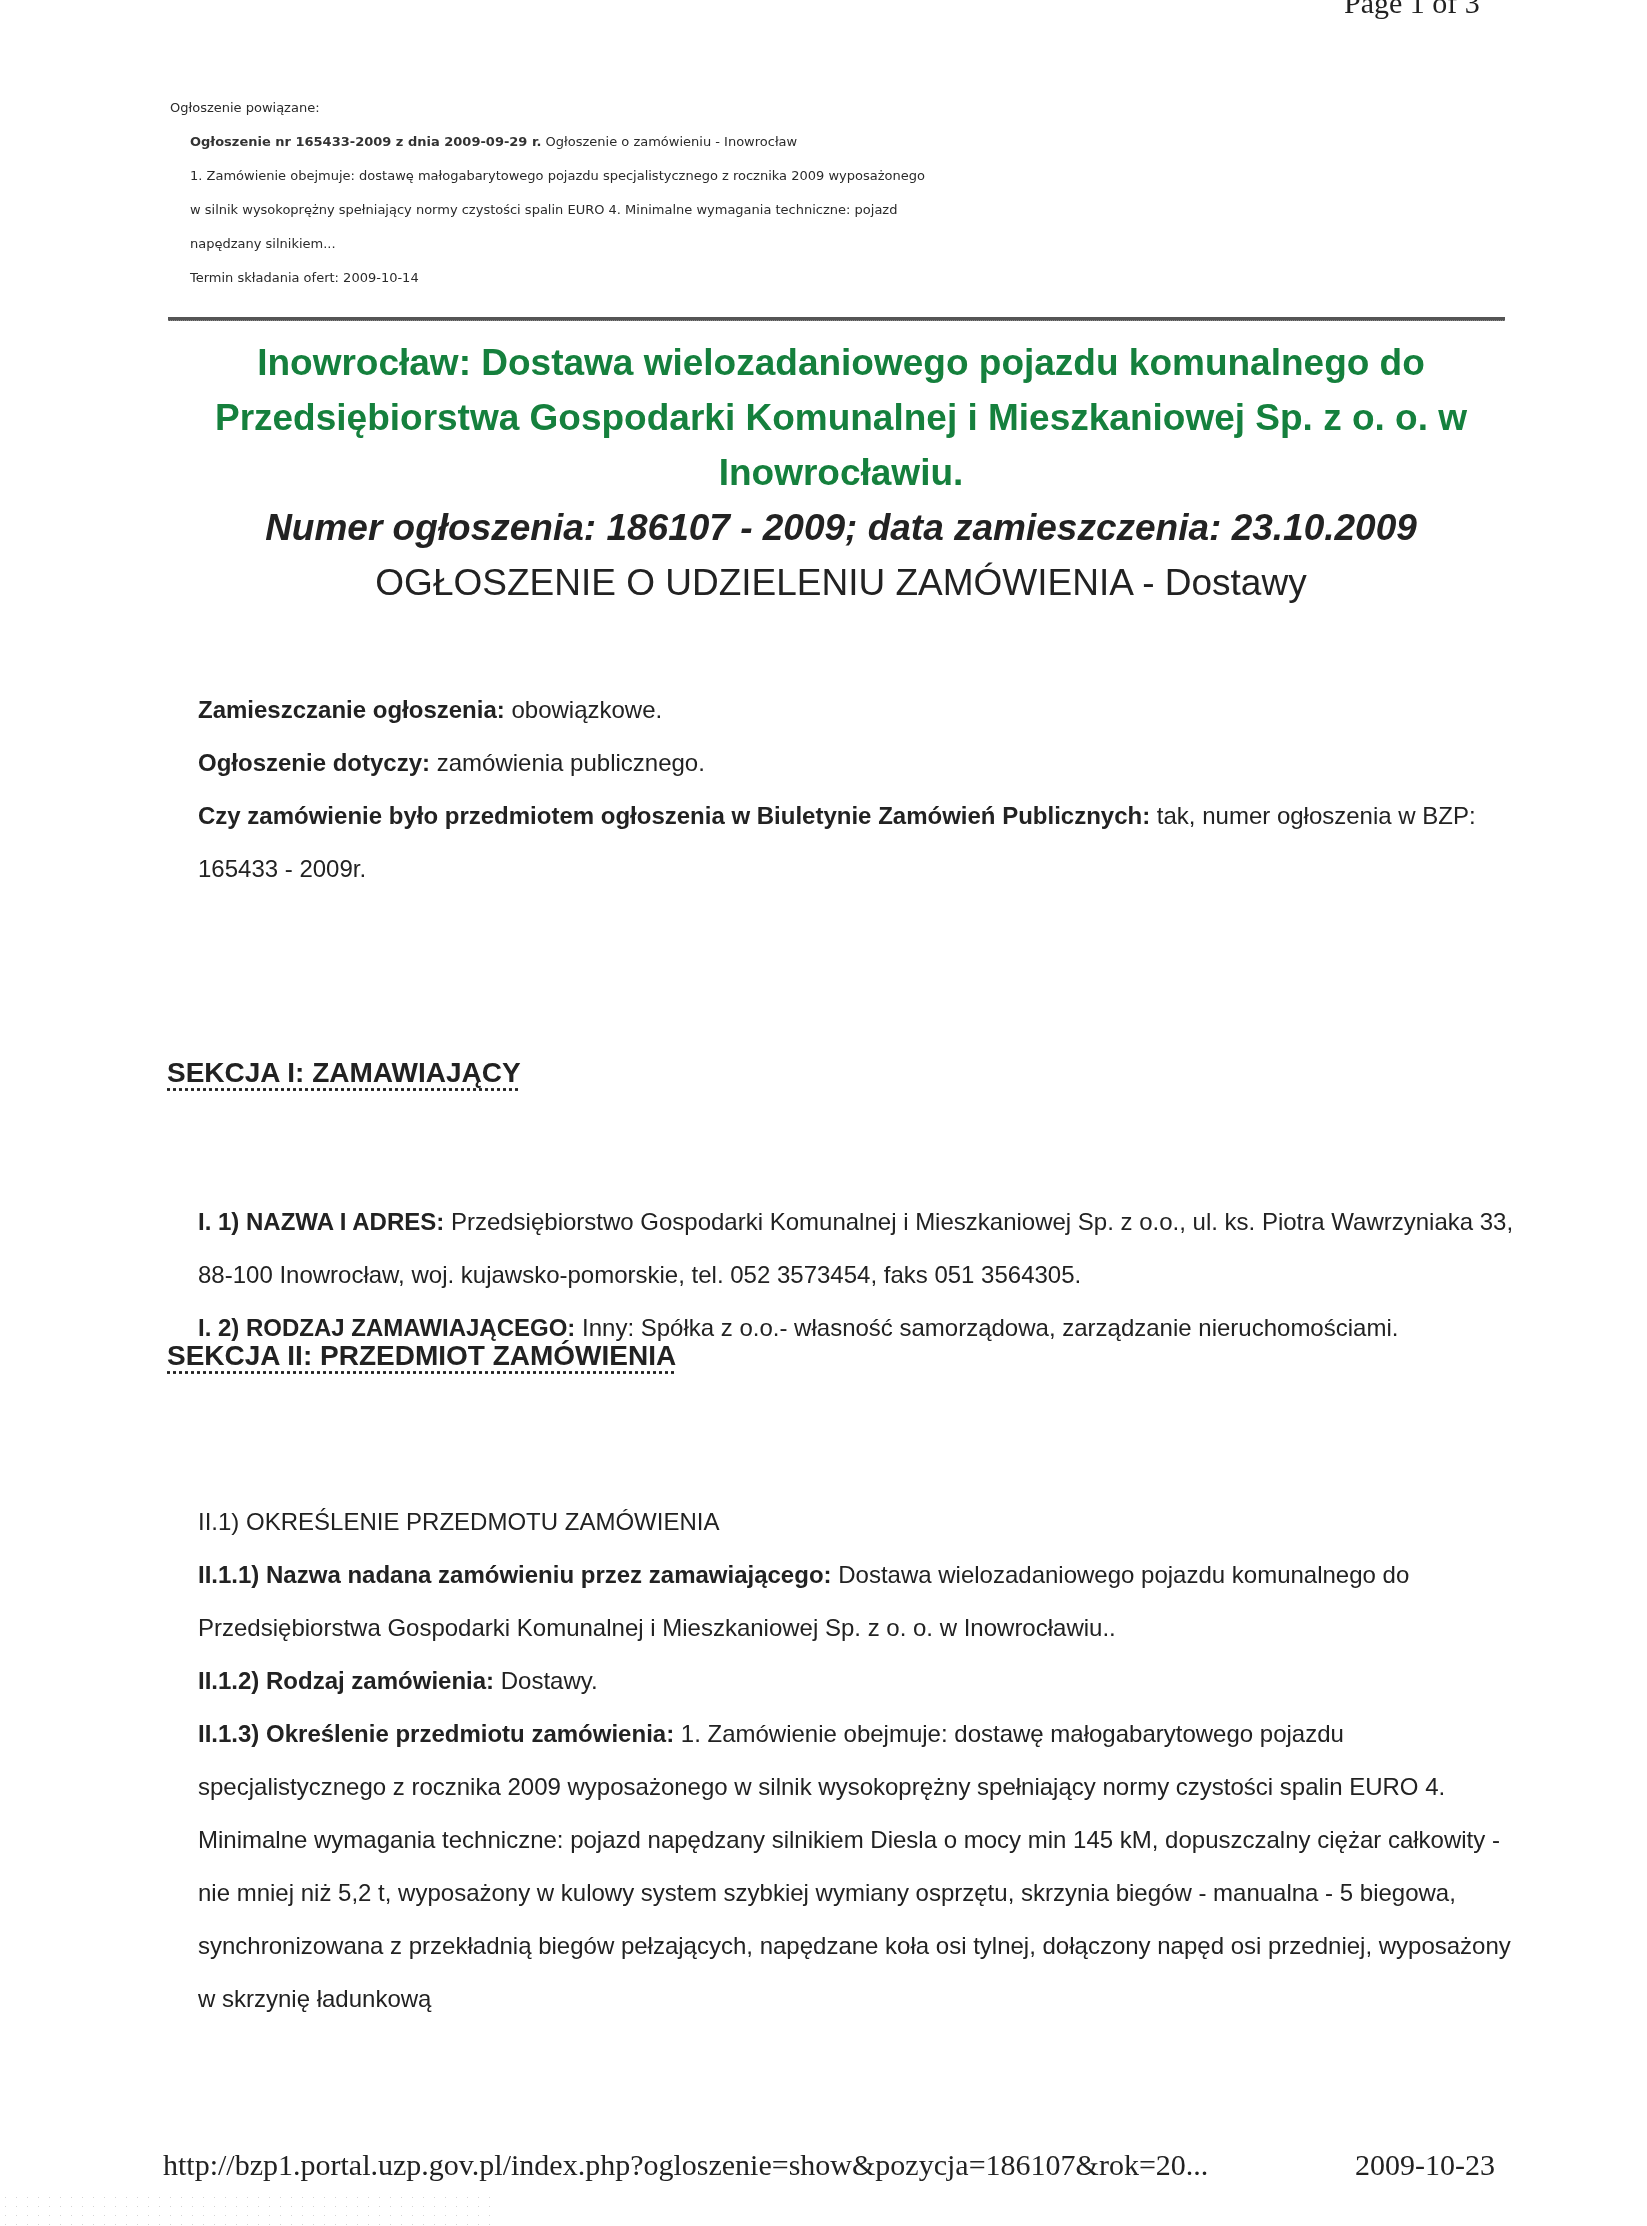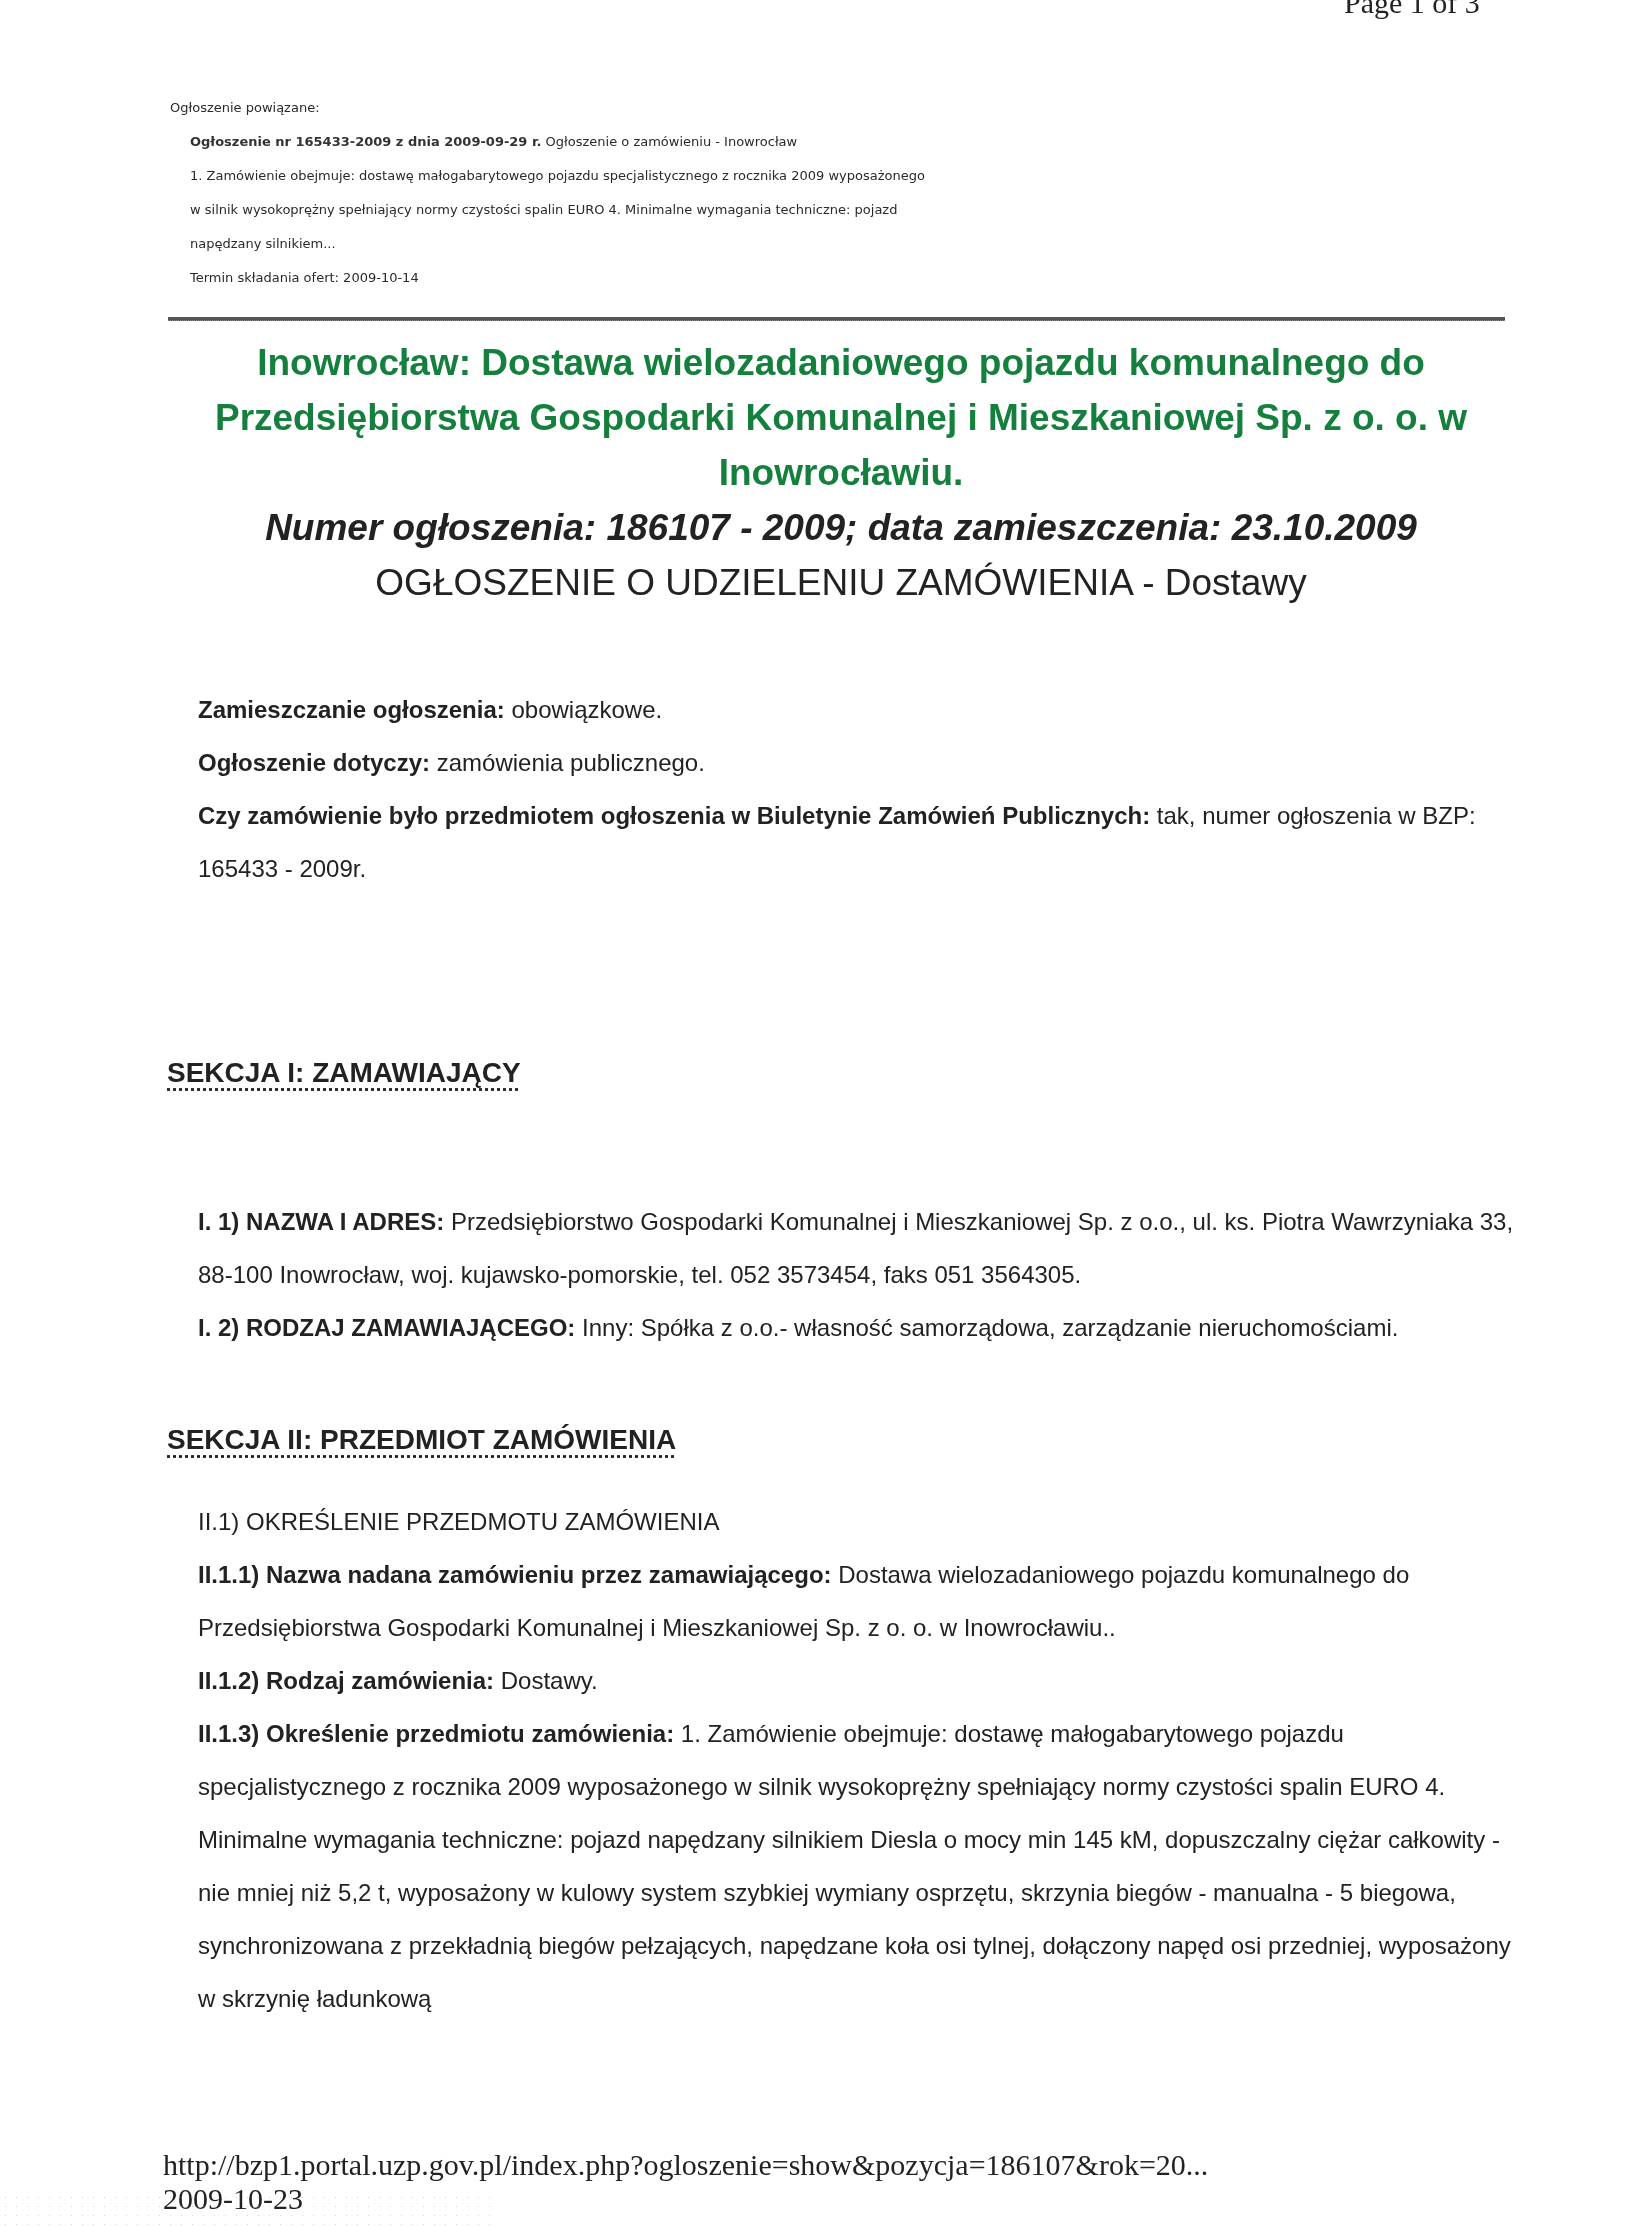--- a/index.html
+++ b/index.html
@@ -35,32 +35,32 @@
       font-family: "Liberation Sans", sans-serif; font-size: 24px; line-height: 53px; color: #222;
     }
     .body p { margin: 0; }
     .body b { font-weight: bold; }
     .section-title {
       font-family: "Liberation Sans", sans-serif; font-size: 28px; font-weight: bold;
       text-decoration: underline; text-decoration-style: dotted; text-underline-offset: 6px;
       position: absolute; left: 167px; color: #222;
     }
     .sec1 { top: 1057px; }
-    .sec2 { top: 1424px; }
+    .sec2 { top: 1340px; }
     .block {
       position: absolute; left: 198px; width: 1317px;
       font-family: "Liberation Sans", sans-serif; font-size: 24px; line-height: 53px; color: #222;
     }
     .block p { margin: 0; }
     .block1 { top: 1195px; }
     .block2 { top: 1495px; }
     .footer {
       position: absolute; left: 163px; top: 2148px; width: 1332px;
       font-family: "Liberation Serif", serif; font-size: 30px; color: #222;
-      display: flex; justify-content: space-between; flex-direction: column;
+      display: flex; justify-content: space-between;
     }
     .scan-noise {
       position: absolute; left: 0; top: 2193px; width: 495px; height: 34px;
       background-image: radial-gradient(#aaa 0.8px, transparent 1px);
       background-size: 11px 9px; opacity: 0.5;
     }
   </style>
 </head>
 <body>
 

